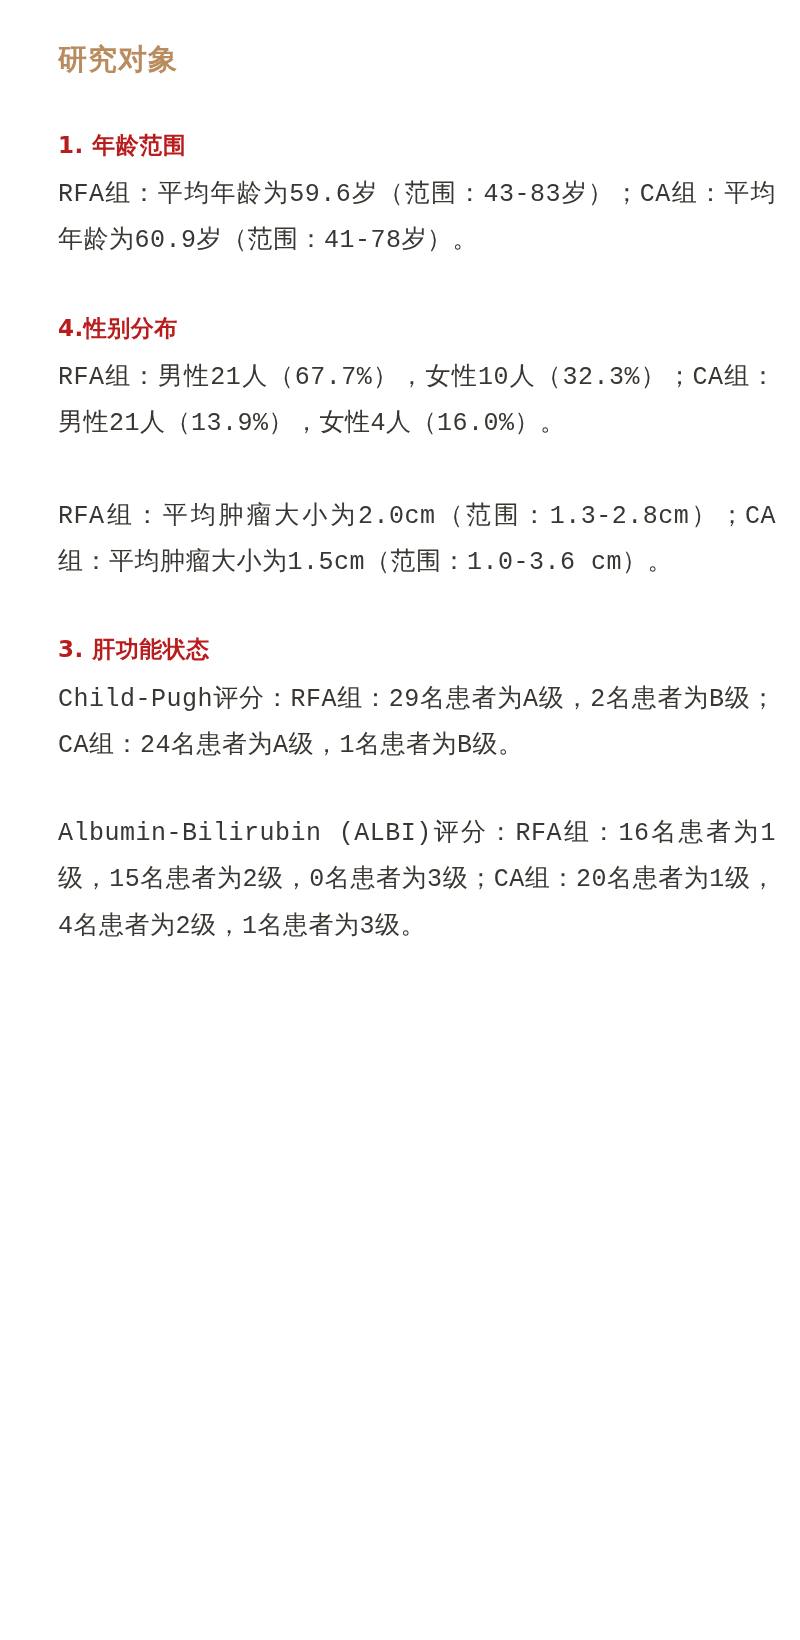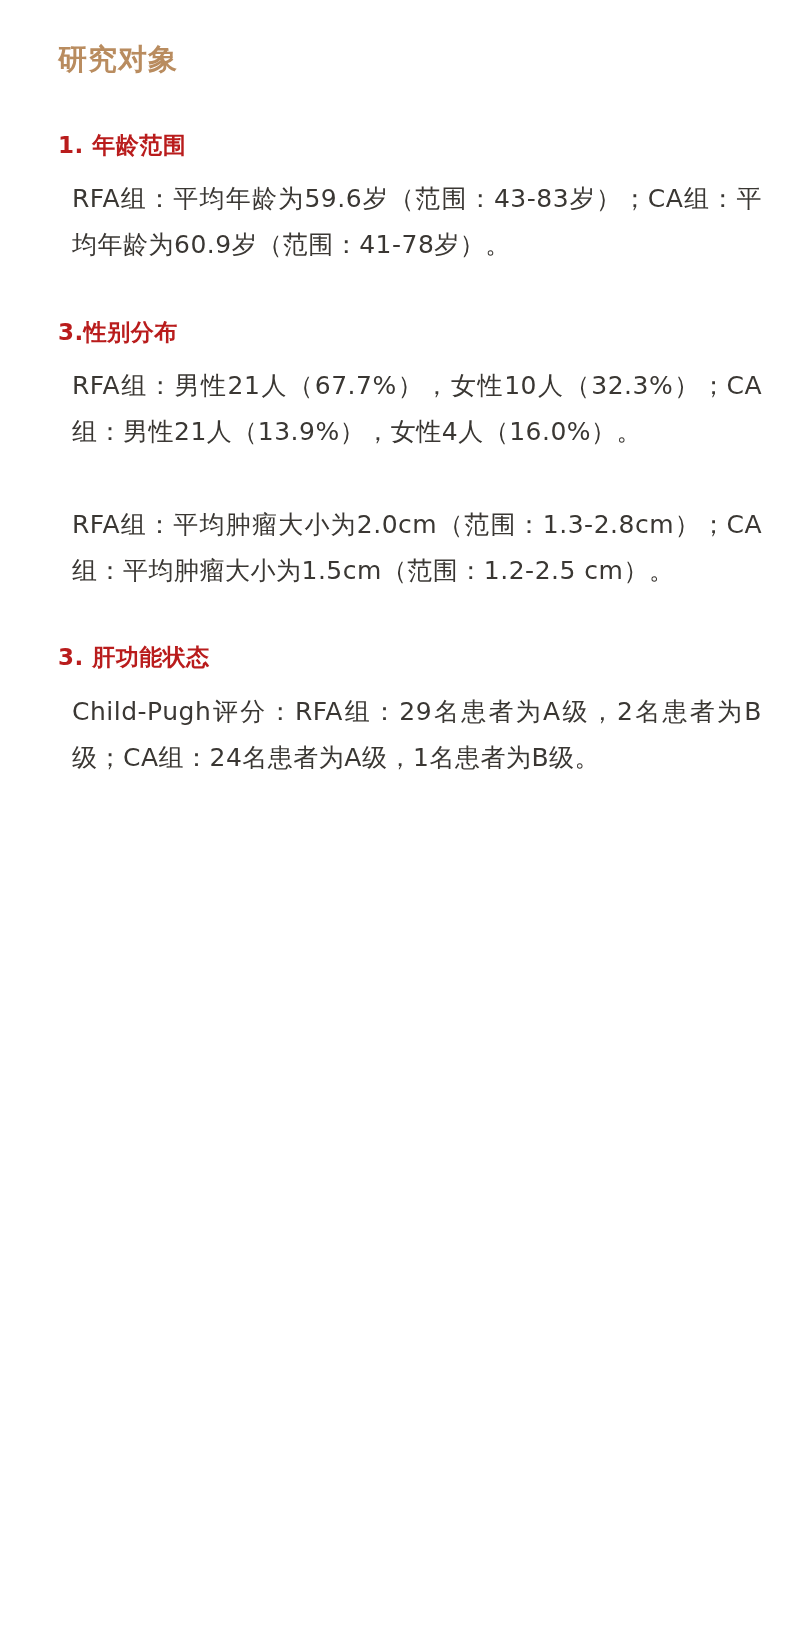--- a/index.html
+++ b/index.html
@@ -39,45 +39,47 @@
     margin: 0 0 10px 0;
     line-height: 1.5;
   }
   .section-body {
     font-size: 25px;
     line-height: 1.85;
     color: #3a3733;
     text-align: justify;
     text-justify: inter-ideograph;
     letter-spacing: 0.5px;
-    margin: 14px;
+    margin: 0;
+    font-family: Liberation Mono, monospace;
   }
   .section-body + .section-body {
     margin-top: 42px;
   }
 </style>
 </head>
 <body>
 
 <div class="page">
 
   <h1 class="doc-title">研究对象</h1>
 
   <section class="section">
     <h2 class="section-heading">1. 年龄范围</h2>
     <p class="section-body">RFA组：平均年龄为59.6岁（范围：43-83岁）；CA组：平均年龄为60.9岁（范围：41-78岁）。</p>
   </section>
 
   <section class="section">
-    <h2 class="section-heading">3.性别分布</h2>
+    <h2 class="section-heading">4.性别分布</h2>
     <p class="section-body">RFA组：男性21人（67.7%），女性10人（32.3%）；CA组：男性21人（13.9%），女性4人（16.0%）。</p>
   </section>
 
   <section class="section">
-    <p class="section-body">RFA组：平均肿瘤大小为2.0cm（范围：1.3-2.8cm）；CA组：平均肿瘤大小为1.5cm（范围：1.2-2.5 cm）。</p>
+    <p class="section-body">RFA组：平均肿瘤大小为2.0cm（范围：1.3-2.8cm）；CA组：平均肿瘤大小为1.5cm（范围：1.0-3.6 cm）。</p>
   </section>
 
   <section class="section">
     <h2 class="section-heading">3. 肝功能状态</h2>
     <p class="section-body">Child-Pugh评分：RFA组：29名患者为A级，2名患者为B级；CA组：24名患者为A级，1名患者为B级。</p>
+    <p class="section-body">Albumin-Bilirubin (ALBI)评分：RFA组：16名患者为1级，15名患者为2级，0名患者为3级；CA组：20名患者为1级，4名患者为2级，1名患者为3级。</p>
   </section>
 
 </div>
 
 </body></html>

